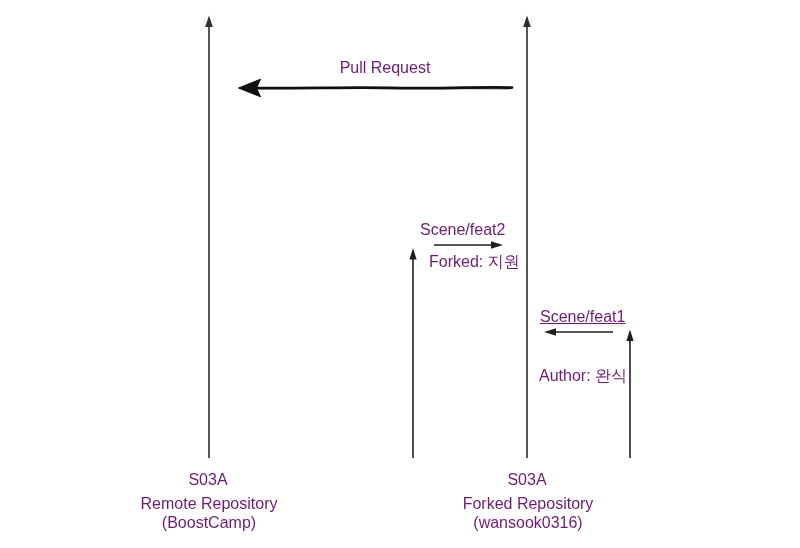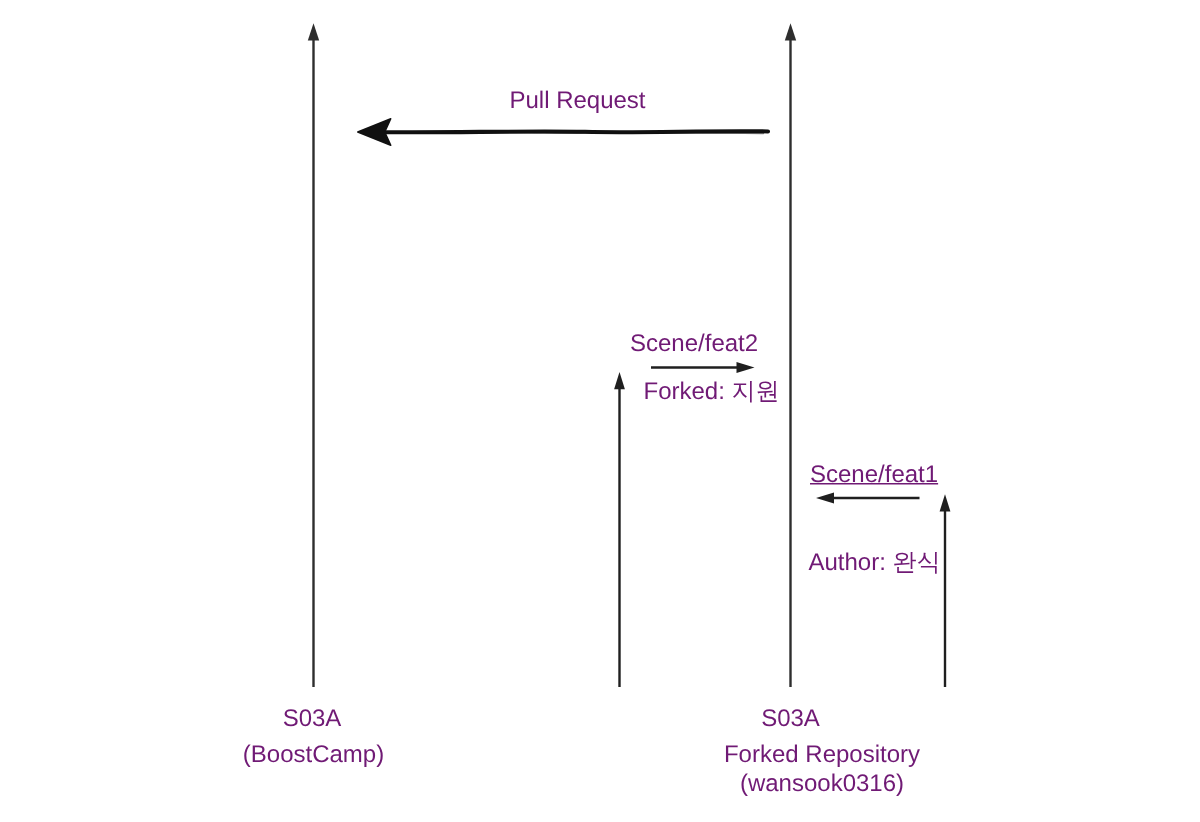--- a/index.html
+++ b/index.html
@@ -84,22 +84,23 @@
   <div class="label centered" style="left:385px; top:58px;">Pull Request</div>
 
   <div class="label" style="left:420px; top:220px;">Scene/feat2</div>
   <div class="label" style="left:429px; top:252px;">Forked: 지원</div>
 
   <div class="label" style="left:540px; top:307px;text-decoration:underline;">Scene/feat1</div>
   <div class="label" style="left:539px; top:351px;margin-top:15px;">Author: 완식</div>
 
   <div class="label centered" style="left:208px; top:470px;">S03A</div>
   <div class="label centered repo-caption" style="left:209px; top:494px;">
+    <div>Remote Repository</div>
     <div>(BoostCamp)</div>
   </div>
 
   <div class="label centered" style="left:527px; top:470px;">S03A</div>
-  <div class="label centered repo-caption" style="left:548px; top:494px;">
+  <div class="label centered repo-caption" style="left:528px; top:494px;">
     <div>Forked Repository</div>
     <div>(wansook0316)</div>
   </div>
 
 </div>
 
 </body></html>

